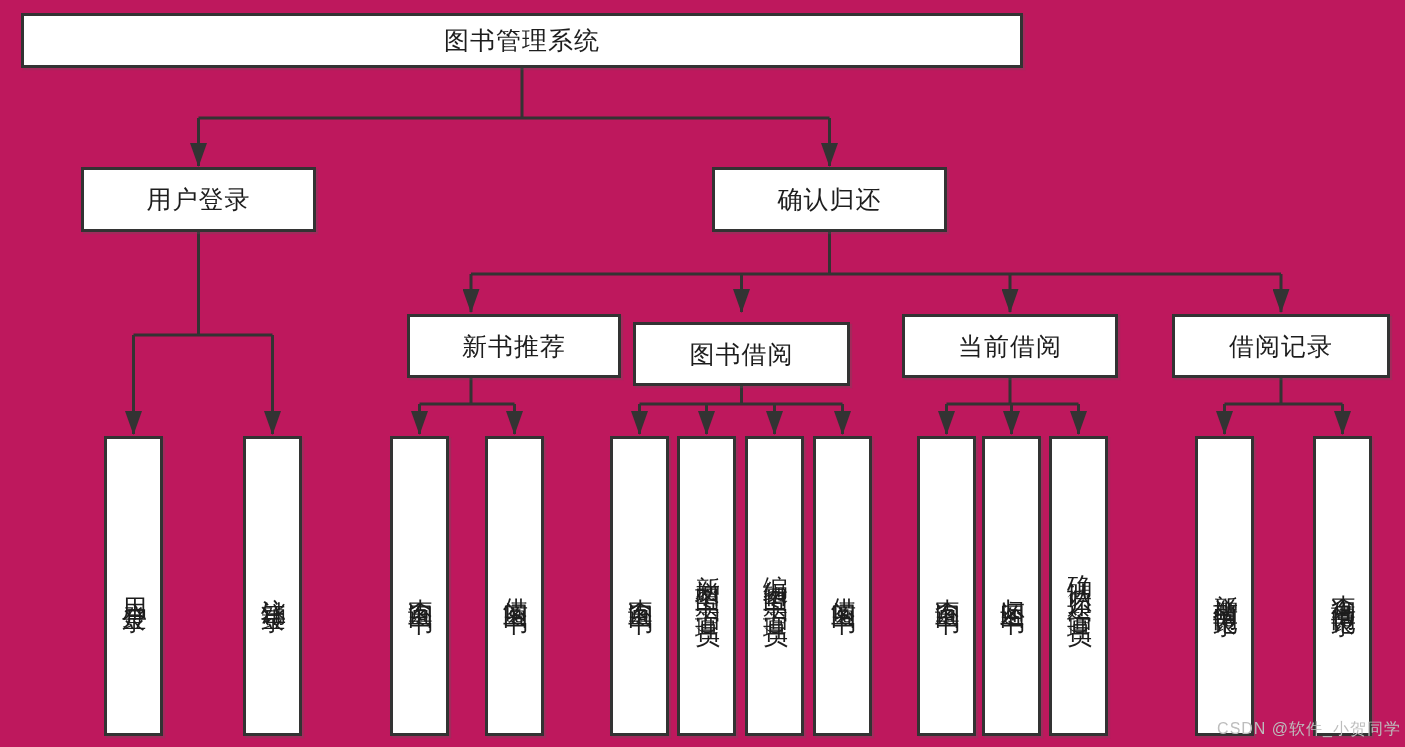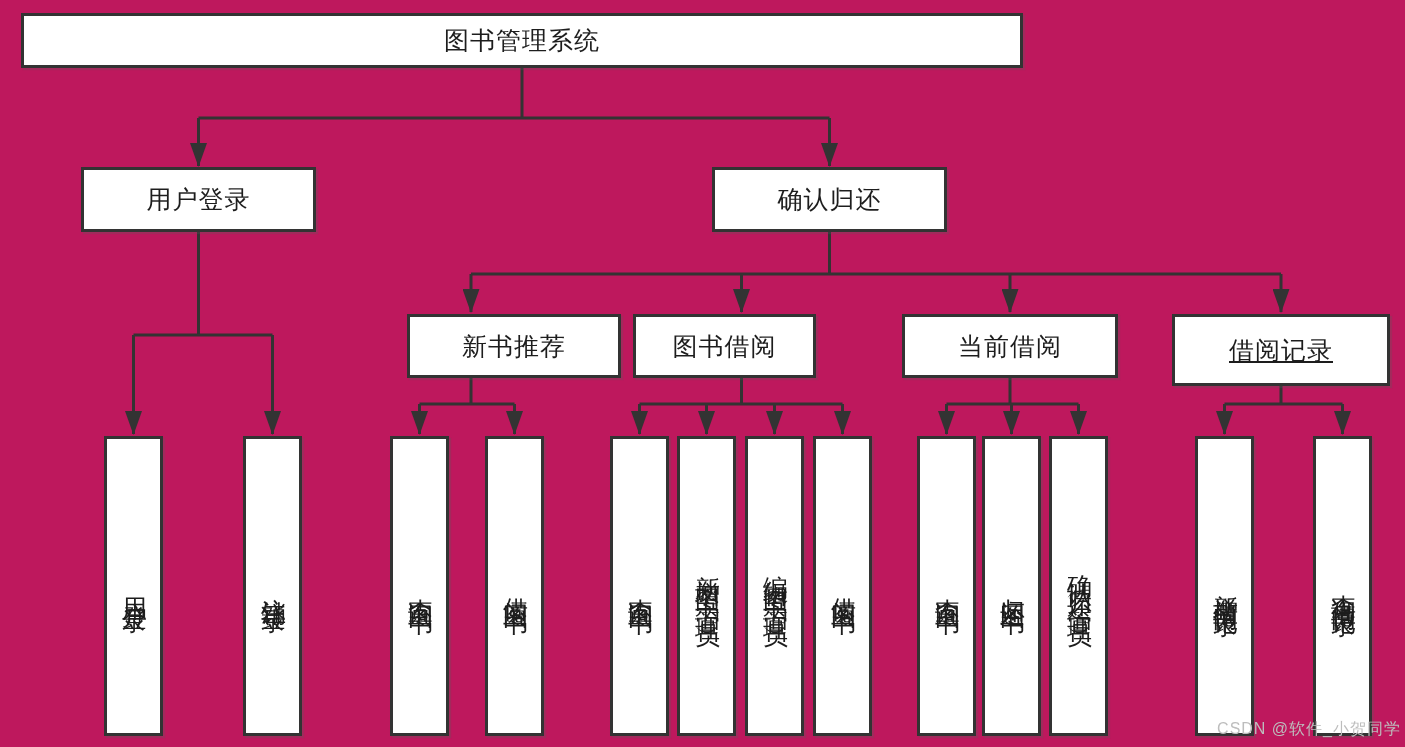--- a/index.html
+++ b/index.html
@@ -119,23 +119,23 @@
       </g>
     </g>
   </svg>
 
   <div class="node" style="left:21px;top:13px;width:1002px;height:55px;">图书管理系统</div>
 
   <div class="node" style="left:81px;top:167px;width:235px;height:65px;">用户登录</div>
   <div class="node" style="left:712px;top:167px;width:235px;height:65px;">确认归还</div>
 
   <div class="node" style="left:364px;top:314px;width:214px;height:64px;margin-left:43px;">新书推荐</div>
-  <div class="node" style="left:633px;top:314px;width:183px;height:64px;">图书借阅</div>
+  <div class="node" style="left:633px;top:322px;width:217px;height:64px;">图书借阅</div>
   <div class="node" style="left:902px;top:314px;width:216px;height:64px;text-align:right;">当前借阅</div>
-  <div class="node" style="left:1172px;top:314px;width:218px;height:72px;text-decoration:underline;">借阅记录</div>
+  <div class="node" style="left:1172px;top:314px;width:218px;height:64px;">借阅记录</div>
 
   <div class="leaf" style="left:104px;">用户登录</div>
   <div class="leaf" style="left:243px;">注销登录</div>
 
   <div class="leaf" style="left:390px;">查询图书</div>
   <div class="leaf" style="left:485px;">借阅图书</div>
 
   <div class="leaf" style="left:610px;">查询图书</div>
   <div class="leaf long" style="left:677px;">新增图书（管理员）</div>
   <div class="leaf long" style="left:745px;">编辑图书（管理员）</div>

